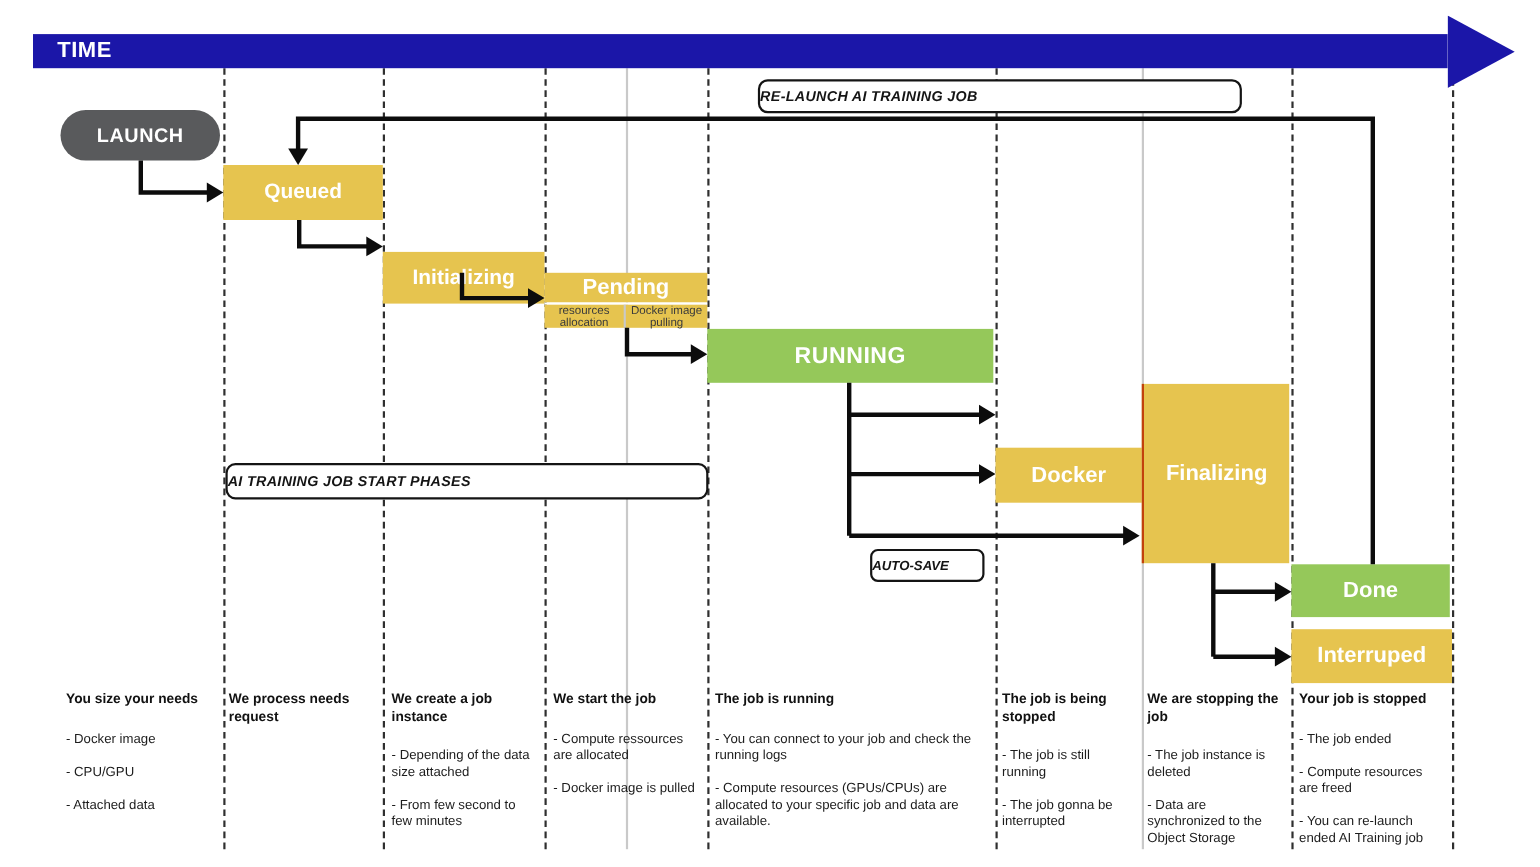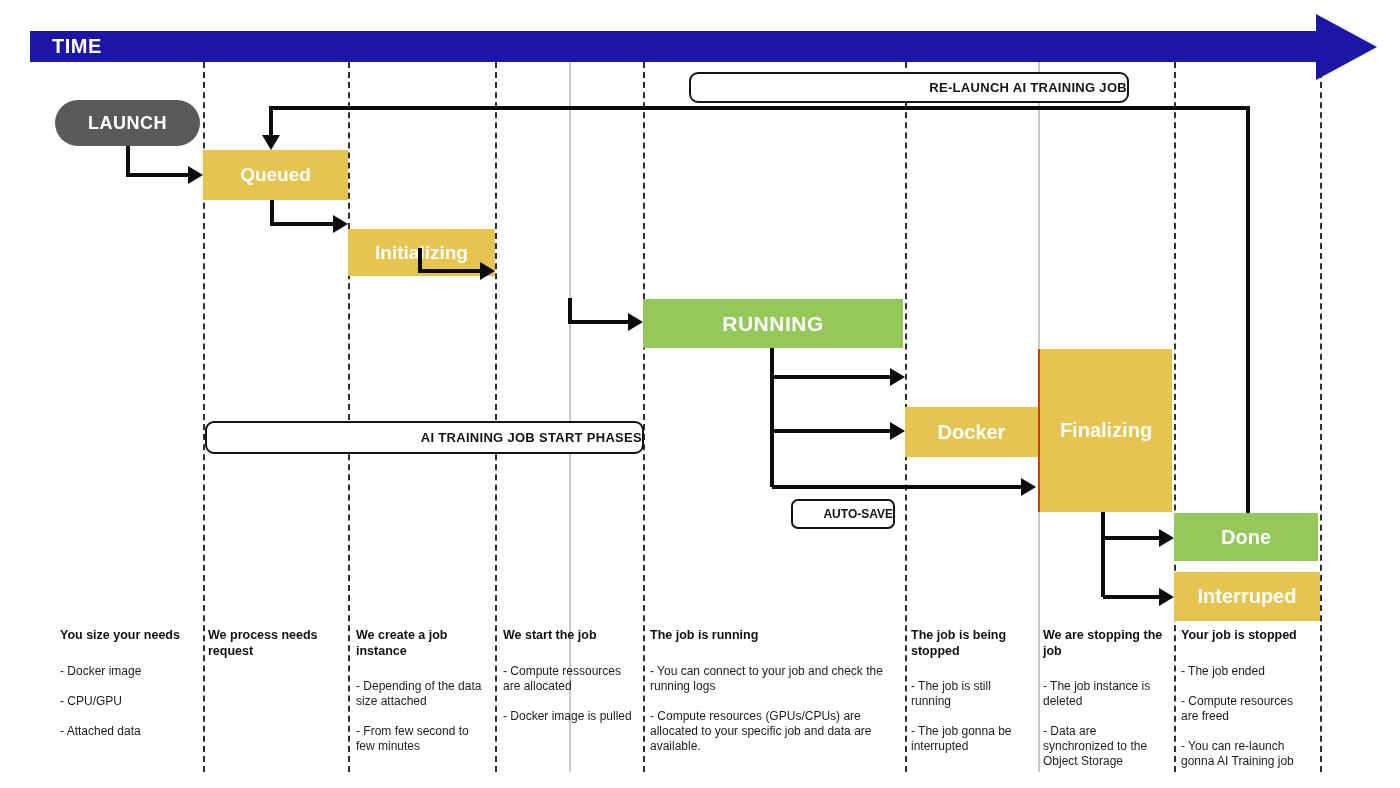--- a/index.html
+++ b/index.html
@@ -48,22 +48,22 @@
   .pending-subs{display:flex;height:21px;border-top:2px solid #fff;}
   .pending-sub{
     background:var(--yellow,#e6c44f);color:#3c3c3c;font-size:10.5px;line-height:1.0;
     display:flex;align-items:center;justify-content:center;text-align:center;
   }
   .pending-sub.s1{width:74px;border-right:2px solid #c9c9c9;box-sizing:border-box;}
   .pending-sub.s2{flex:1;}
   
   .tagbox{
     position:absolute;background:#fff;border:2px solid #141414;border-radius:9px;
-    display:flex;align-items:center;justify-content:flex-end;font-weight:bold;color:#141414;
-    z-index:3;text-align:center;
+    display:flex;align-items:center;justify-content:flex-start;font-weight:bold;color:#141414;
+    z-index:3;text-align:center;font-style:italic;
   }
   .t-relaunch{left:689px;top:72px;width:436px;height:27px;font-size:13px;letter-spacing:.3px;}
   .t-phases{left:205px;top:377px;width:435px;height:29px;font-size:13px;letter-spacing:.3px;margin-top:44px;}
   .t-autosave{left:791px;top:499px;width:100px;height:26px;font-size:12px;border-radius:7px;}
   
   .arrows{position:absolute;left:0;top:0;z-index:4;pointer-events:none;}
   
   .col{position:absolute;top:628px;color:#1c1c1c;font-size:12px;line-height:1.25;z-index:2;}
   .col-header{font-weight:bold;margin:0 0 20px 0;font-size:12.5px;color:#111;}
   .col p{margin:0 0 15px 0;}
@@ -94,20 +94,27 @@
     <span>LAUNCH</span>
   </div>
 
   <div class="box yellow b-queued">
     <span>Queued</span>
   </div>
   <div class="box yellow b-init">
     <span>Initializing</span>
   </div>
 
+  <div class="pending">
+    <div class="pending-title">Pending</div>
+    <div class="pending-subs">
+      <div class="pending-sub s1">resources allocation</div>
+      <div class="pending-sub s2">Docker image pulling</div>
+    </div>
+  </div>
 
   <div class="box green b-running">
     <span>RUNNING</span>
   </div>
   <div class="box yellow b-timeout">
     <span>Docker</span>
   </div>
   <div class="box yellow b-finalizing">
     <span>Finalizing</span>
   </div>
@@ -188,16 +195,16 @@
   </div>
   <div class="col" style="left:1043px;width:122px">
     <div class="col-header">We are stopping the job</div>
     <p>- The job instance is deleted</p>
     <p>- Data are synchronized to the Object Storage</p>
   </div>
   <div class="col" style="left:1181px;width:130px">
     <div class="col-header">Your job is stopped</div>
     <p>- The job ended</p>
     <p>- Compute resources are freed</p>
-    <p>- You can re-launch gonna AI Training job</p>
+    <p>- You can re-launch ended AI Training job</p>
   </div>
 
 </div>
 
 </body></html>

